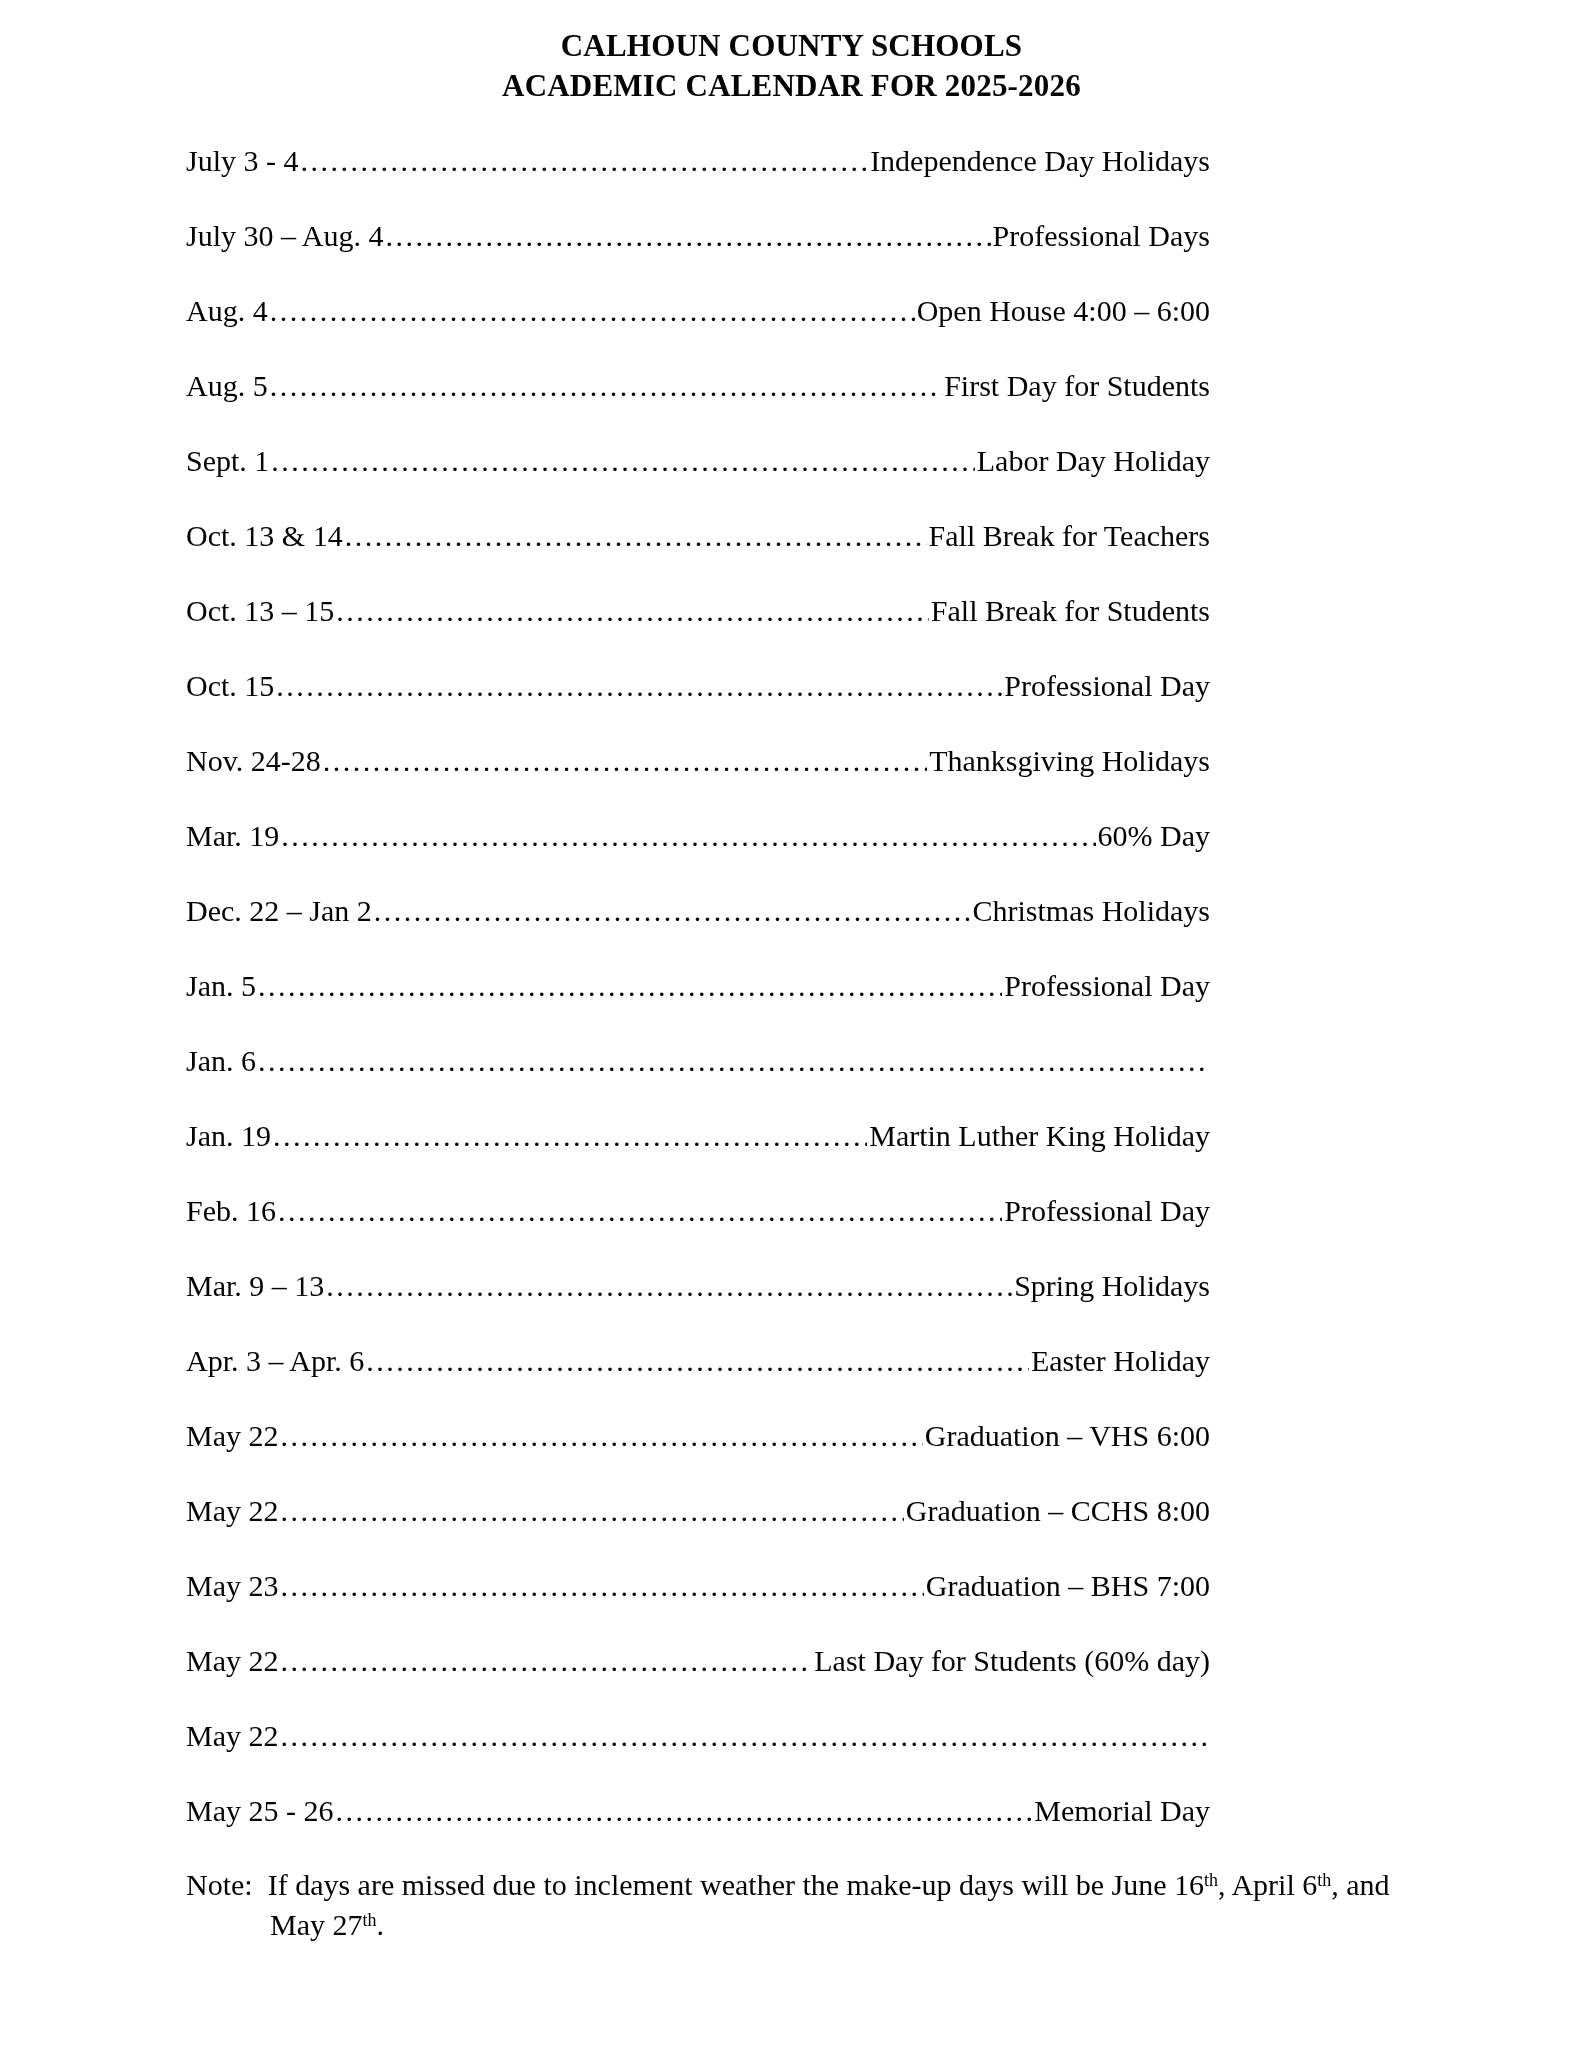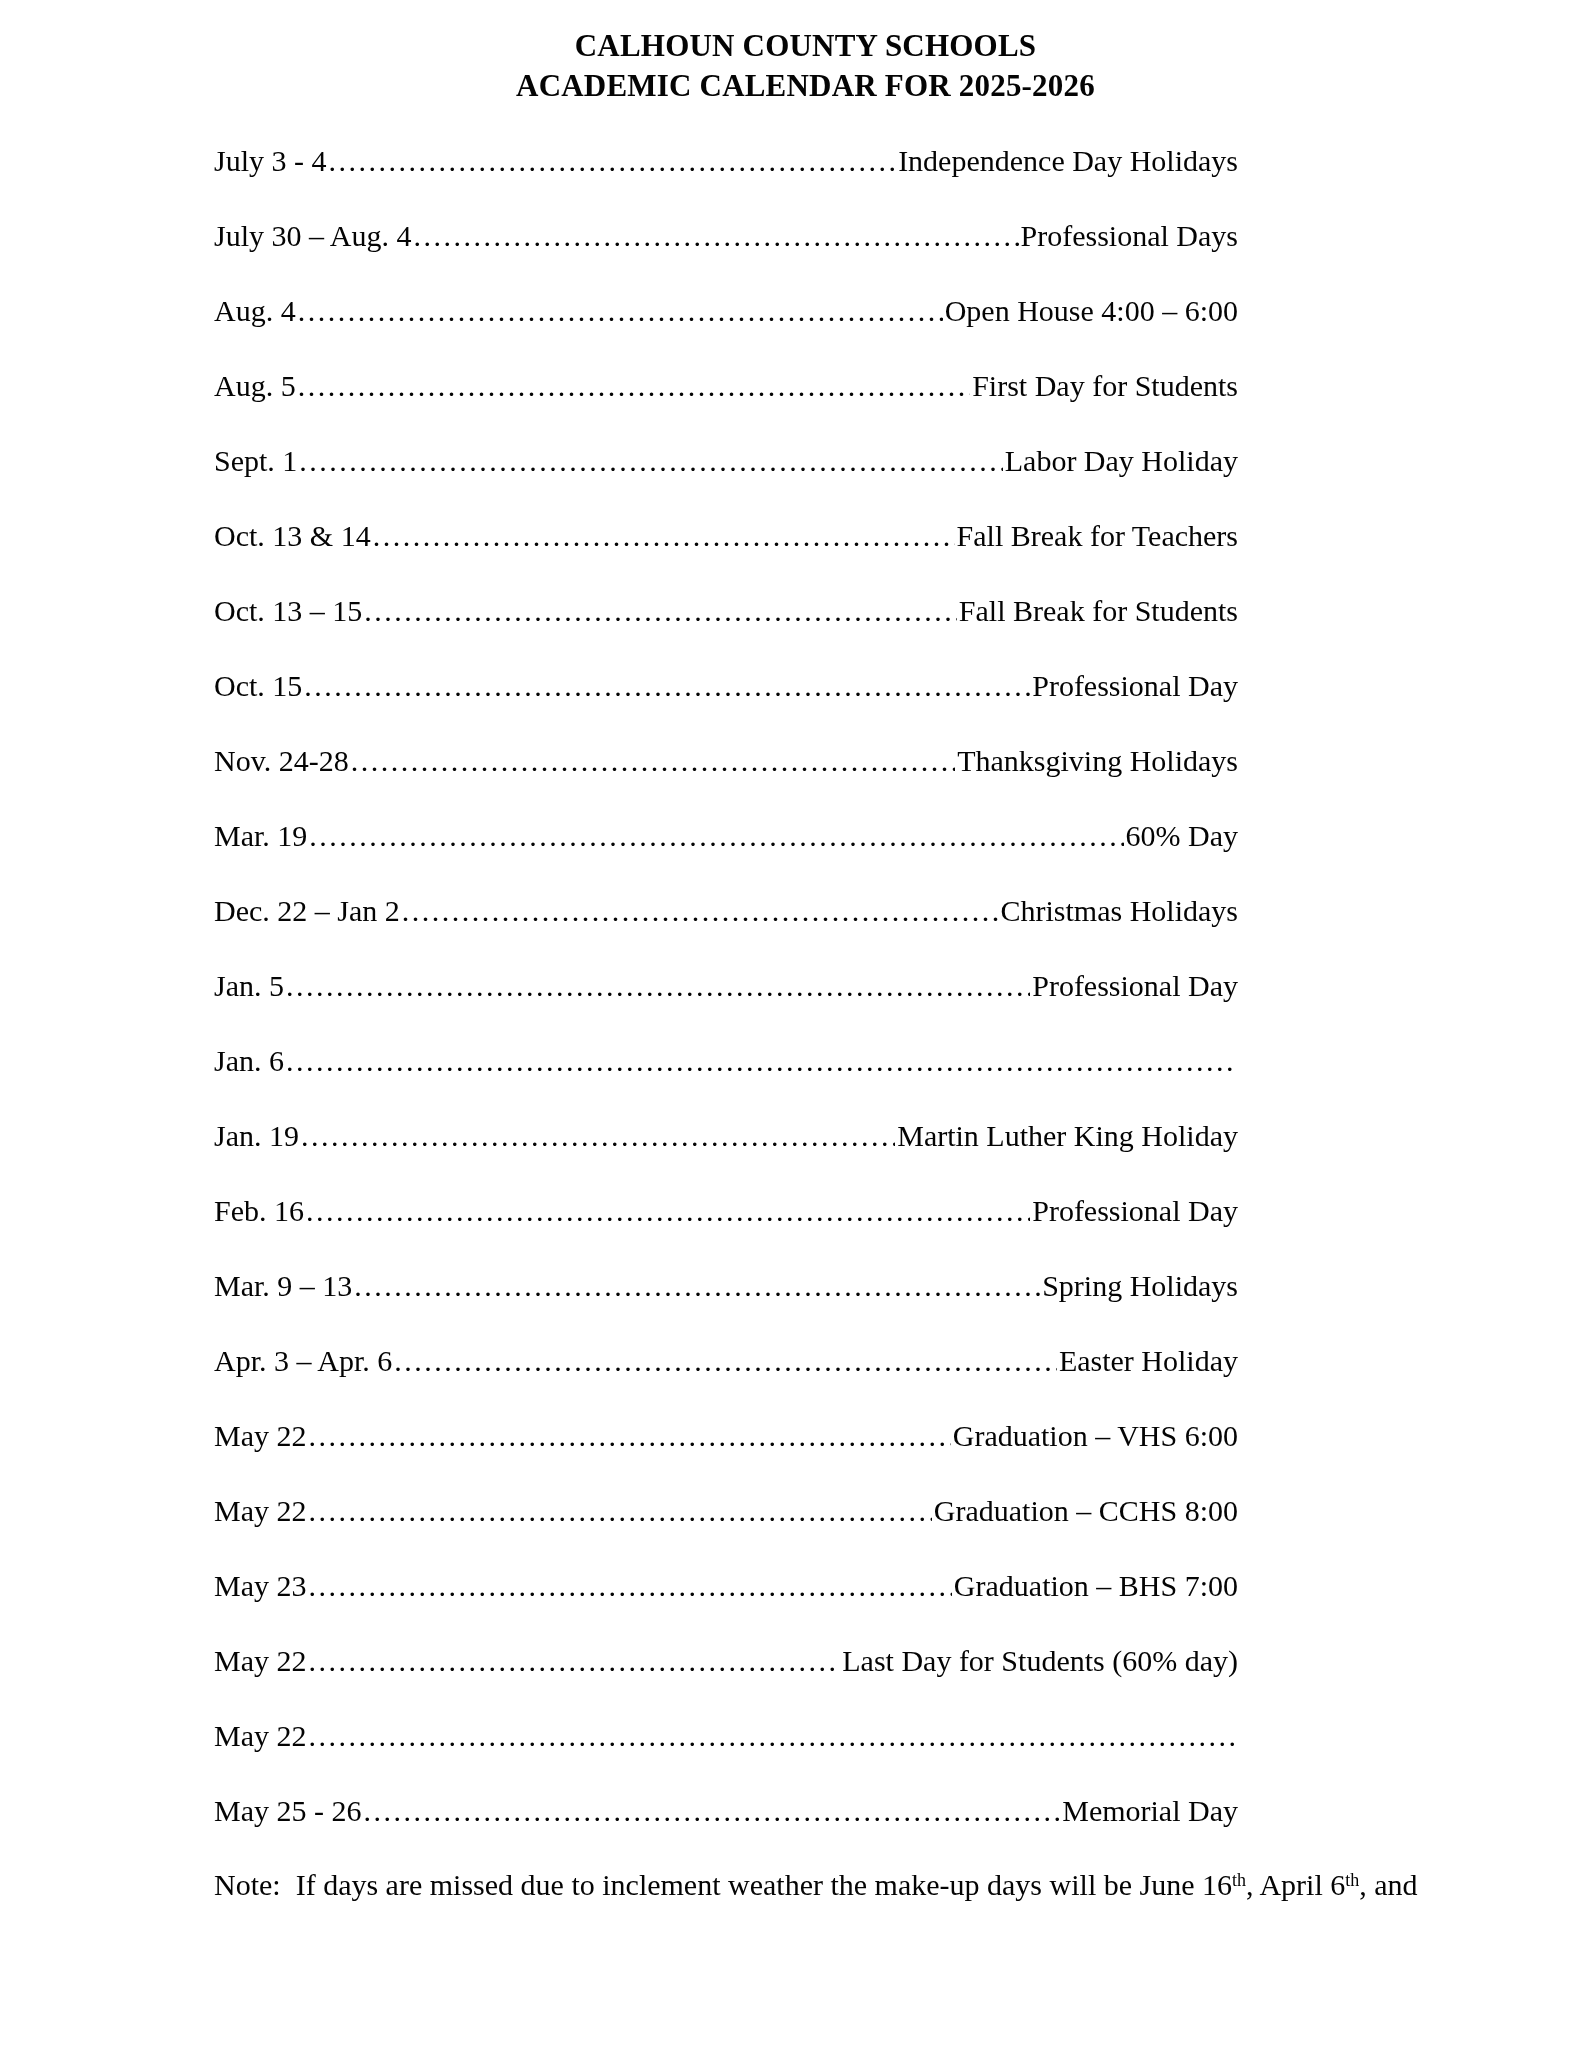--- a/index.html
+++ b/index.html
@@ -9,21 +9,20 @@
   }
   body {
     width: 1583px;
     height: 2048px;
     overflow: hidden;
     font-family: "Liberation Serif", serif;
     color: #040404;
   }
   .page {
     padding-top: 26px;
-    padding-left: 28px;
   }
   .title {
     text-align: center;
     font-weight: bold;
     font-size: 31px;
     line-height: 40px;
     letter-spacing: 0.2px;
   }
   .rows {
     margin: 36px 0 0 186px;
@@ -212,15 +211,16 @@
 
     <div class="row">
       <span class="date">May 25 - 26</span>
       <span class="leader">............................................................................................................................................................................................................................</span>
       <span class="event">Memorial Day</span>
     </div>
   </div>
 
   <div class="note">
     <div class="note-line" id="note-line-1"><span>Note:  If days are missed due to inclement weather the make-up days will be June 16</span><span class="sup">th</span><span>, April 6</span><span class="sup">th</span><span>, and</span></div>
+    <div class="note-line indent" id="note-line-2"><span>May 27</span><span class="sup">th</span><span>.</span></div>
   </div>
 
 </div>
 
 </body></html>

